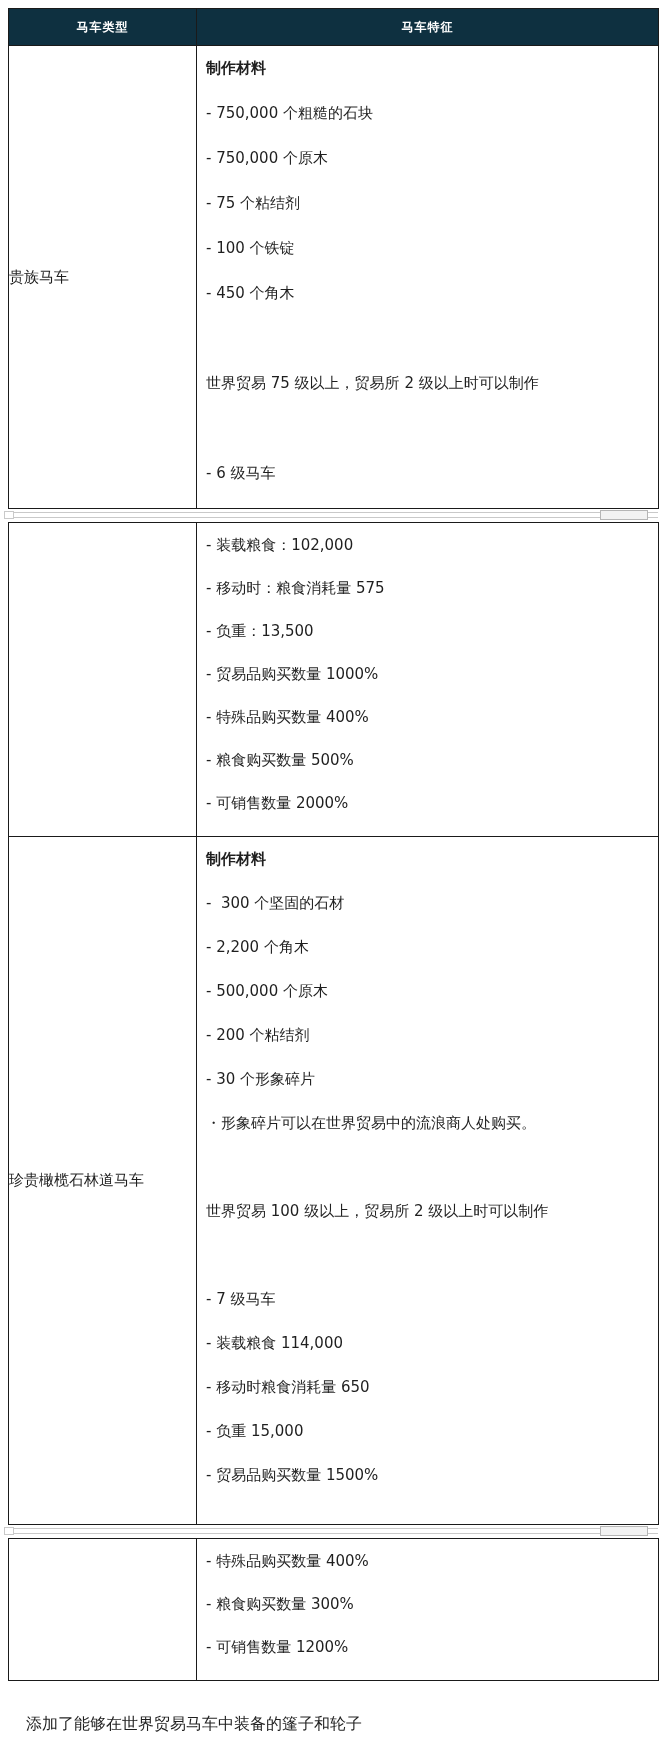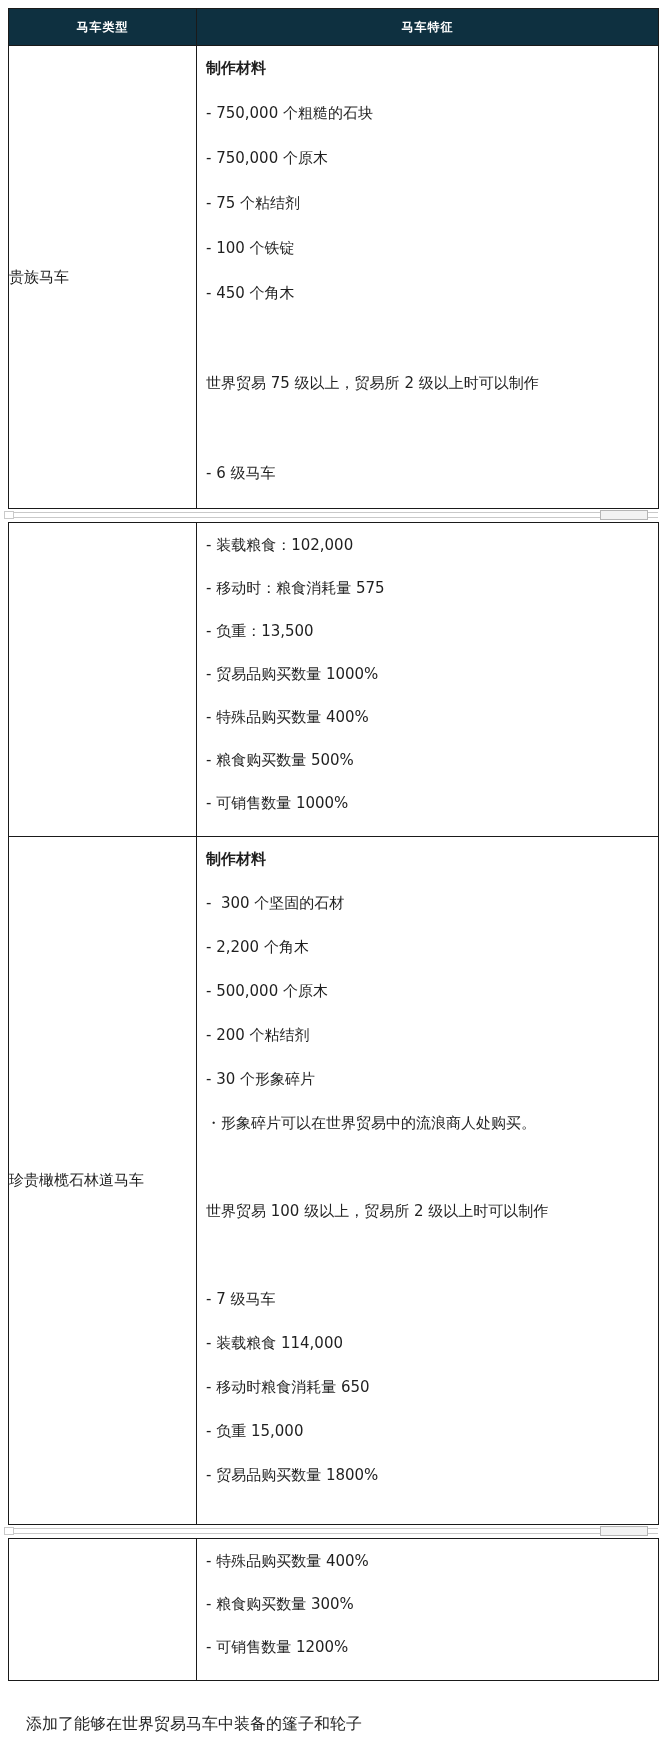--- a/index.html
+++ b/index.html
@@ -135,41 +135,41 @@
     <tbody>
         <tr class="row-h2">
       <td class="type-cell"></td>
       <td class="feature-cell pitch-md">
         <p>- 装载粮食：102,000</p>
         <p>- 移动时：粮食消耗量 575</p>
         <p>- 负重：13,500</p>
         <p>- 贸易品购买数量 1000%</p>
         <p>- 特殊品购买数量 400%</p>
         <p>- 粮食购买数量 500%</p>
-        <p>- 可销售数量 1000%</p>
+        <p>- 可销售数量 2000%</p>
       </td>
     </tr>
     <tr class="row-h3">
       <td class="type-cell">珍贵橄榄石林道马车</td>
       <td class="feature-cell pitch-xl">
         <p class="bold">制作材料</p>
         <p>-  300 个坚固的石材</p>
         <p>- 2,200 个角木</p>
         <p>- 500,000 个原木</p>
         <p>- 200 个粘结剂</p>
         <p>- 30 个形象碎片</p>
         <p>・形象碎片可以在世界贸易中的流浪商人处购买。</p>
         <p class="blank"></p>
         <p>世界贸易 100 级以上，贸易所 2 级以上时可以制作</p>
         <p class="blank"></p>
         <p>- 7 级马车</p>
         <p>- 装载粮食 114,000</p>
         <p>- 移动时粮食消耗量 650</p>
         <p>- 负重 15,000</p>
-        <p>- 贸易品购买数量 1800%</p>
+        <p>- 贸易品购买数量 1500%</p>
       </td>
     </tr>
   </tbody>
     </table>
 
   <div class="table-break">
     <div class="break-band"></div>
     <div class="break-cap-left"></div>
     <div class="break-cap-right"></div>
   </div>

